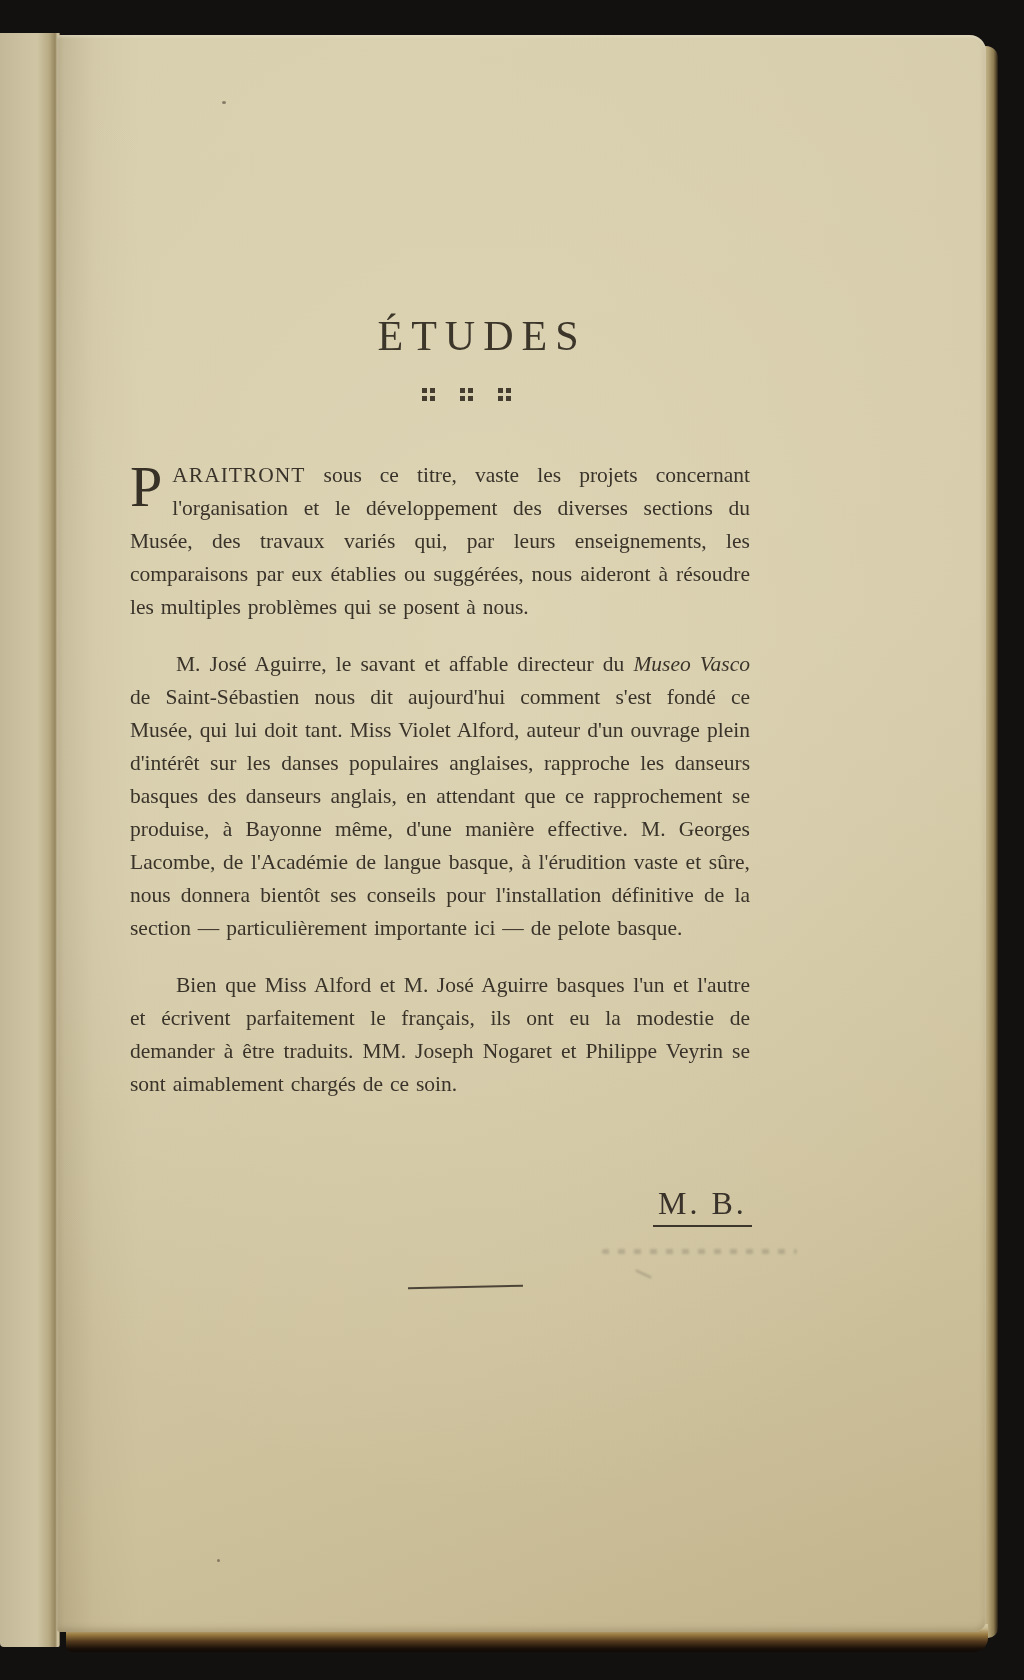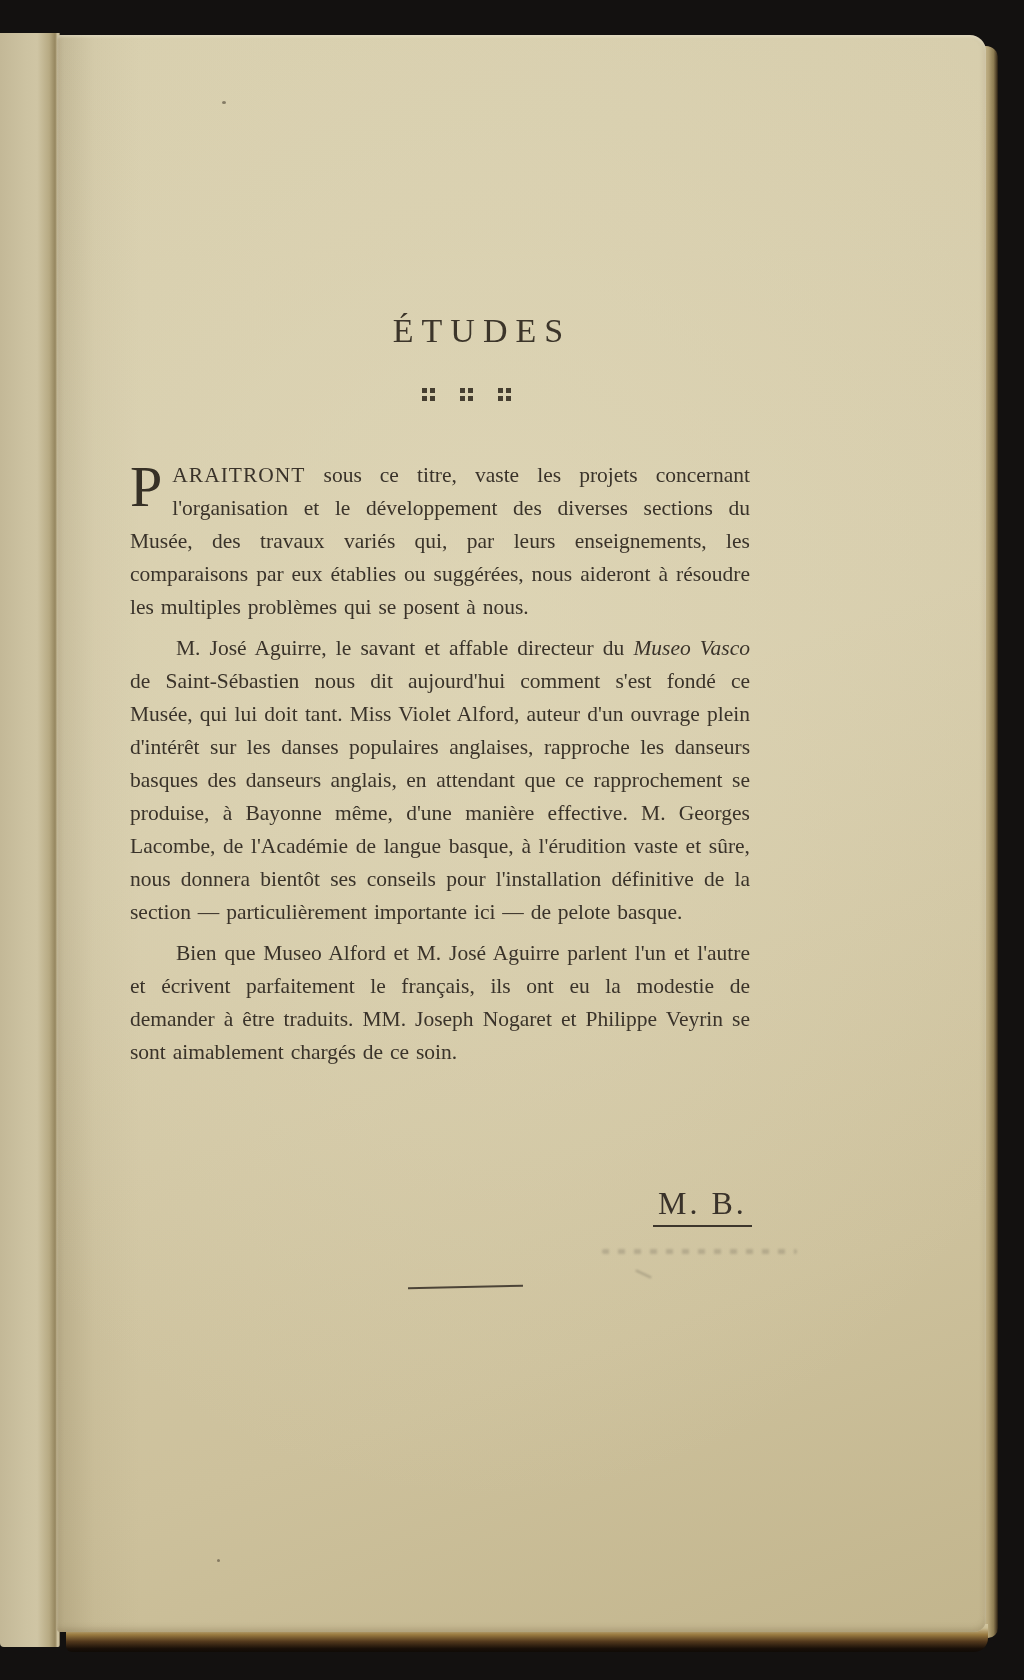--- a/index.html
+++ b/index.html
@@ -24,31 +24,31 @@
   
   .page{position:absolute;left:57px;top:35px;width:929px;height:1597px;z-index:2;
     background:
       radial-gradient(ellipse 120% 90% at 46% 38%, rgba(226,218,188,.55) 0%, rgba(214,204,171,0) 60%),
       linear-gradient(to right, rgba(104,88,52,.22) 0%, rgba(104,88,52,.05) 4%, rgba(104,88,52,0) 9%),
       linear-gradient(160deg,#d8cfae 0%,#d6ccab 45%,#cdc19c 78%,#c2b58d 100%);
     border-radius:3px 16px 12px 3px;
     box-shadow:inset 0 2px 3px rgba(255,252,240,.35), inset 0 -3px 6px rgba(90,70,40,.25);}
 
   .title{position:absolute;top:277px;left:73px;width:620px;margin:0;padding-left:42px;
-    text-align:center;font-weight:normal;font-size:34px;letter-spacing:8px;color:#3c352a;}
+    text-align:center;font-weight:normal;font-size:42px;letter-spacing:8px;color:#3c352a;}
 
   .ornament{position:absolute;top:353px;left:73px;width:620px;display:flex;
     justify-content:center;gap:25px;transform:translateX(26px);}
   .cluster{display:grid;grid-template-columns:5px 5px;grid-auto-rows:5px;gap:3px;}
   .cluster i{display:block;background:#453e30;}
 
   .text-block{position:absolute;top:424px;left:73px;width:620px;
     font-size:21.5px;line-height:33px;color:#3a332a;text-align:justify;word-spacing:1.5px;}
   .text-block p{margin:0;}
-  .text-block p.indent{text-indent:46px;margin-top:8px;}
+  .text-block p.indent{text-indent:46px;margin-top:24px;}
   .dropcap{float:left;font-size:58px;line-height:50px;margin:3px 10px 0 0;color:#363026;}
   .leadcaps{letter-spacing:1px;}
   .it{font-style:italic;}
 
   .signature{position:absolute;top:1150px;left:596px;font-size:32px;letter-spacing:3px;
     color:#39322a;border-bottom:2px solid #3d362c;padding:0 5px 3px 5px;}
 
   
   .pencil{position:absolute;top:1214px;left:545px;width:195px;height:5px;opacity:.45;
     filter:blur(1px);border-radius:2px;
@@ -93,21 +93,21 @@
           <i></i>
           <i></i>
         </span>
     </div>
 
     <div class="text-block">
       <p><span class="dropcap">P</span><span class="leadcaps">ARAITRONT</span><span> sous ce titre, vaste les projets concernant l'organisation et le développement des diverses sections du Musée, des travaux variés qui, par leurs enseignements, les comparaisons par eux établies ou suggérées, nous aideront à résoudre les multiples problèmes qui se posent à nous.</span></p>
 
       <p class="indent"><span>M. José Aguirre, le savant et affable directeur du </span><span class="it">Museo Vasco</span><span> de Saint-Sébastien nous dit aujourd'hui comment s'est fondé ce Musée, qui lui doit tant. Miss Violet Alford, auteur d'un ouvrage plein d'intérêt sur les danses populaires anglaises, rapproche les danseurs basques des danseurs anglais, en attendant que ce rapprochement se produise, à Bayonne même, d'une manière effective. M. Georges Lacombe, de l'Académie de langue basque, à l'érudition vaste et sûre, nous donnera bientôt ses conseils pour l'installation définitive de la section — particulièrement importante ici — de pelote basque.</span></p>
 
-      <p class="indent">Bien que Museo Alford et M. José Aguirre parlent l'un et l'autre et écrivent parfaitement le français, ils ont eu la modestie de demander à être traduits. MM. Joseph Nogaret et Philippe Veyrin se sont aimablement chargés de ce soin.</p>
+      <p class="indent">Bien que Miss Alford et M. José Aguirre basques l'un et l'autre et écrivent parfaitement le français, ils ont eu la modestie de demander à être traduits. MM. Joseph Nogaret et Philippe Veyrin se sont aimablement chargés de ce soin.</p>
     </div>
 
     <div class="signature">M. B.</div>
 
     <div class="pencil"></div>
     <div class="divider"></div>
     <div class="speck s1"></div>
     <div class="speck s2"></div>
   </div>
 </div>

